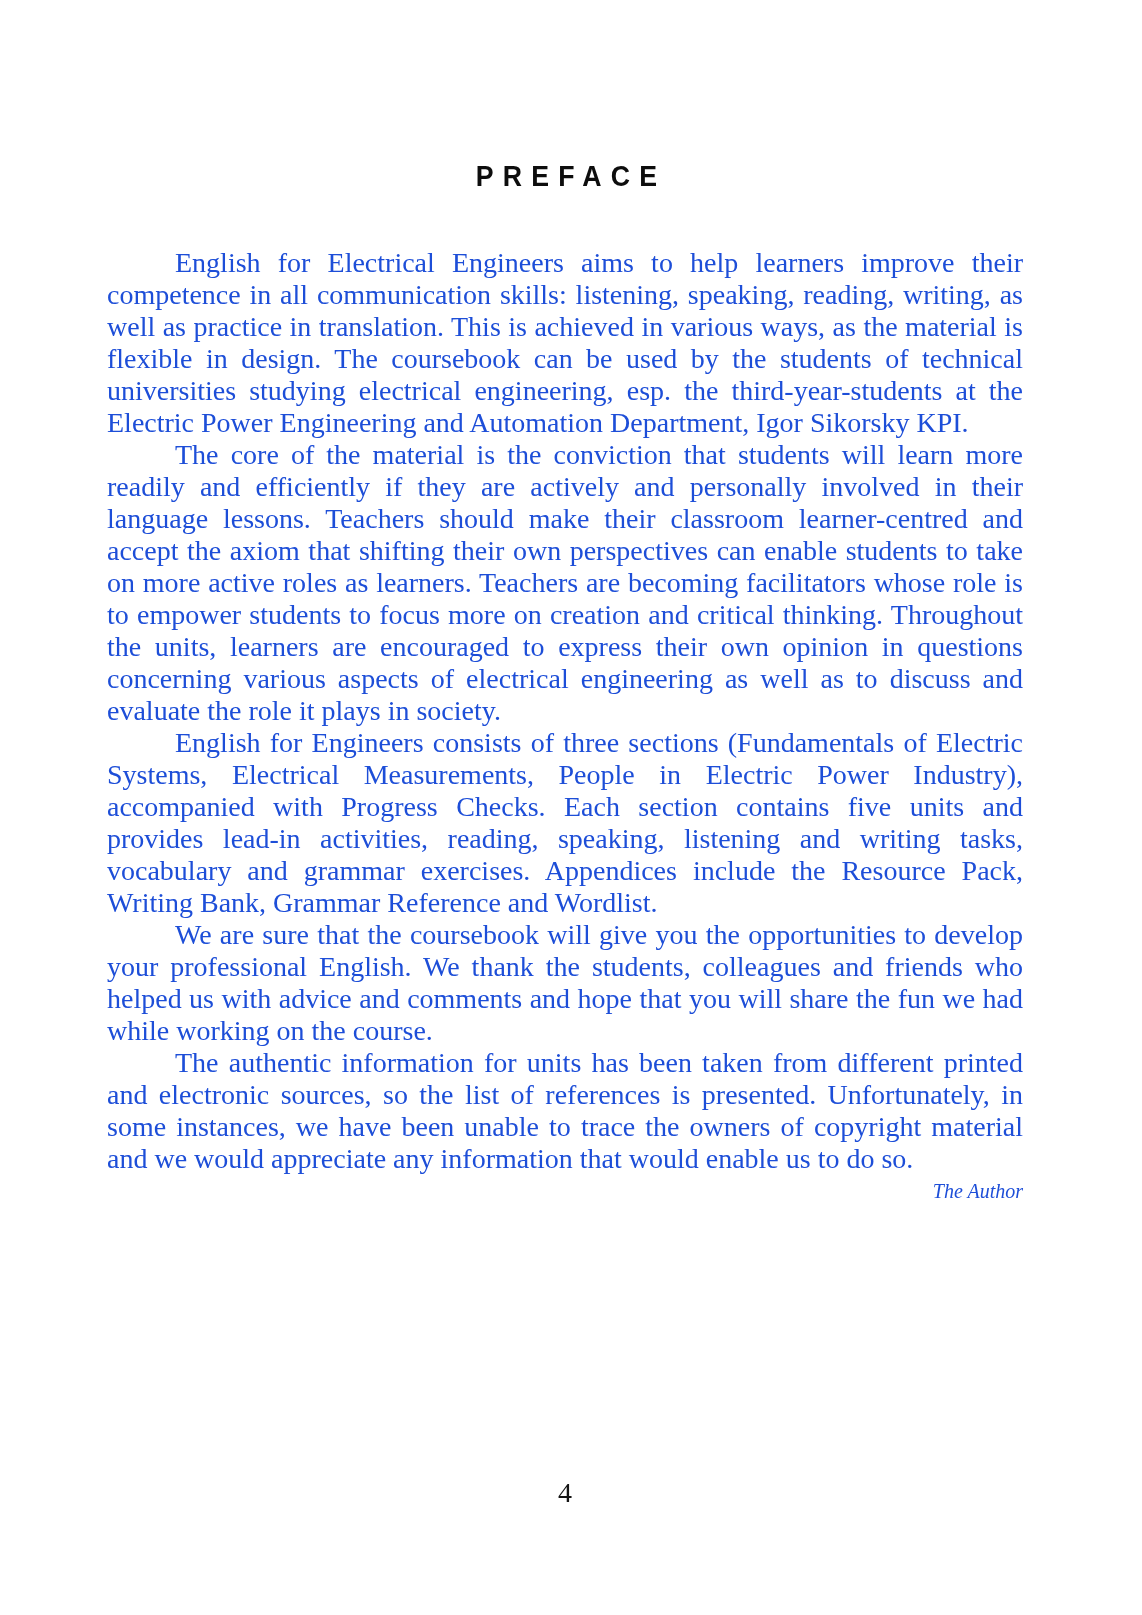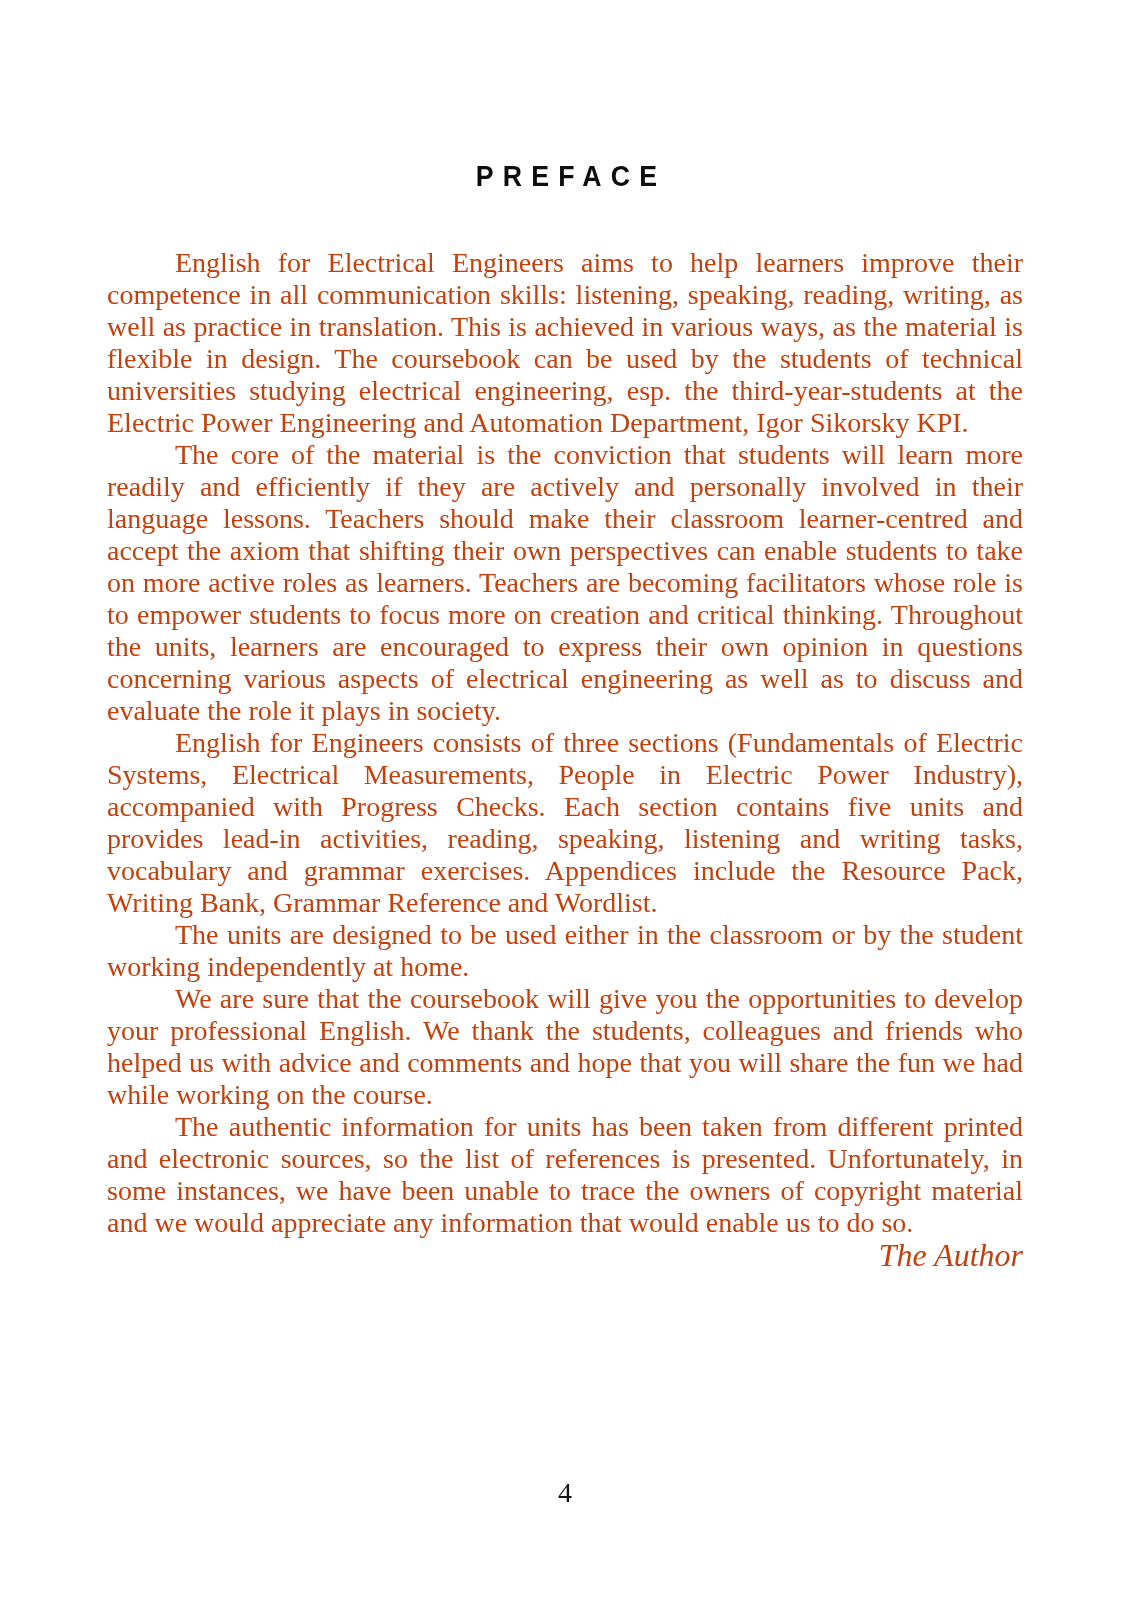--- a/index.html
+++ b/index.html
@@ -30,31 +30,31 @@
     transform: scaleX(0.92);
   }
   .content {
     position: absolute;
     top: 247px;
     left: 107px;
     width: 916px;
     font-size: 28px;
     line-height: 32px;
     text-align: justify;
-    color: #c2410c;
+    color: #1d4ed8;
   }
   .content p {
     margin: 0;
     text-indent: 68px;
   }
   .signature {
     margin-top: 22px;
     text-align: right;
     font-style: italic;
-    font-size: 32px;
+    font-size: 20px;
     text-indent: 0;
   }
   .page-number {
     position: absolute;
     top: 1477px;
     left: 107px;
     width: 916px;
     text-align: center;
     font-size: 28px;
     color: #141414;
@@ -64,21 +64,20 @@
 <body>
 
 <div class="page">
 
   <div class="doc-title">PREFACE</div>
 
   <div class="content">
     <p>English for Electrical Engineers aims to help learners improve their competence in all communication skills: listening, speaking, reading, writing, as well as practice in translation. This is achieved in various ways, as the material is flexible in design. The coursebook can be used by the students of technical universities studying electrical engineering, esp. the third-year-students at the Electric Power Engineering and Automation Department, Igor Sikorsky KPI.</p>
     <p>The core of the material is the conviction that students will learn more readily and efficiently if they are actively and personally involved in their language lessons. Teachers should make their classroom learner-centred and accept the axiom that shifting their own perspectives can enable students to take on more active roles as learners. Teachers are becoming facilitators whose role is to empower students to focus more on creation and critical thinking. Throughout the units, learners are encouraged to express their own opinion in questions concerning various aspects of electrical engineering as well as to discuss and evaluate the role it plays in society.</p>
     <p>English for Engineers consists of three sections (Fundamentals of Electric Systems, Electrical Measurements, People in Electric Power Industry), accompanied with Progress Checks. Each section contains five units and provides lead-in activities, reading, speaking, listening and writing tasks, vocabulary and grammar exercises. Appendices include the Resource Pack, Writing Bank, Grammar Reference and Wordlist.</p>
-    <p>The units are designed to be used either in the classroom or by the student working independently at home.</p>
     <p>We are sure that the coursebook will give you the opportunities to develop your professional English. We thank the students, colleagues and friends who helped us with advice and comments and hope that you will share the fun we had while working on the course.</p>
     <p>The authentic information for units has been taken from different printed and electronic sources, so the list of references is presented. Unfortunately, in some instances, we have been unable to trace the owners of copyright material and we would appreciate any information that would enable us to do so.</p>
 
     <p class="signature">The Author</p>
   </div>
 
   <div class="page-number">4</div>
 
 </div>
 

